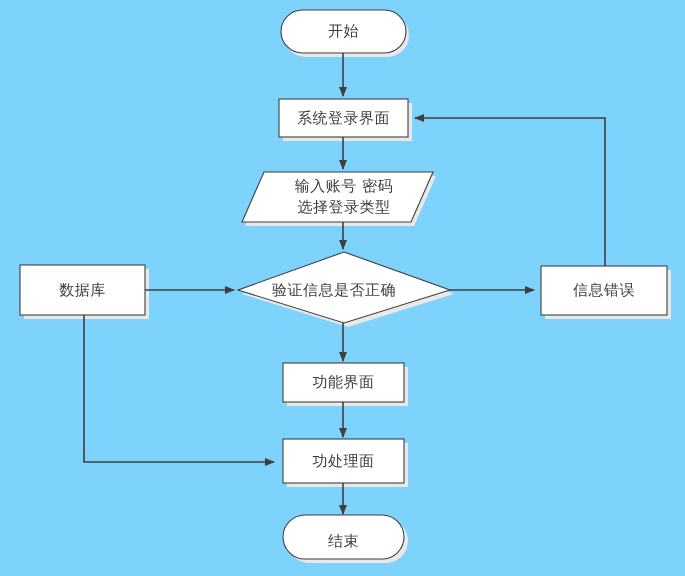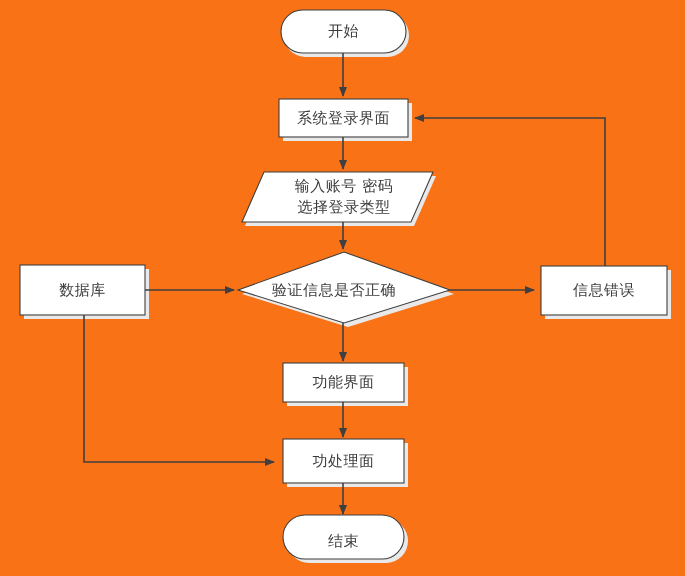--- a/index.html
+++ b/index.html
@@ -7,21 +7,21 @@
     padding: 0;
     background: #ffffff;
   }
   body {
     font-family: "DejaVu Sans", "Liberation Sans", sans-serif;
   }
   #canvas {
     position: relative;
     width: 685px;
     height: 576px;
-    background: #f97316;
+    background: #7dd3fc;
     overflow: hidden;
   }
   #flow-svg {
     position: absolute;
     left: 0;
     top: 0;
     width: 685px;
     height: 576px;
   }
   .node-label {

